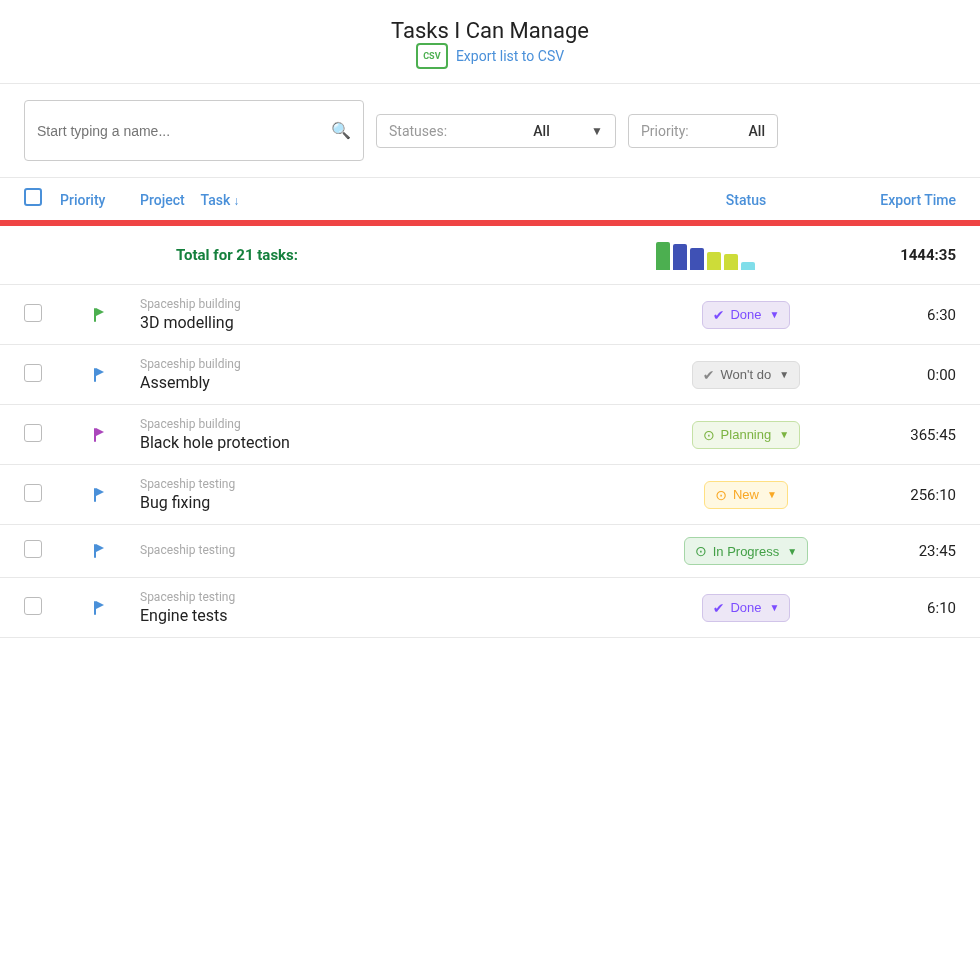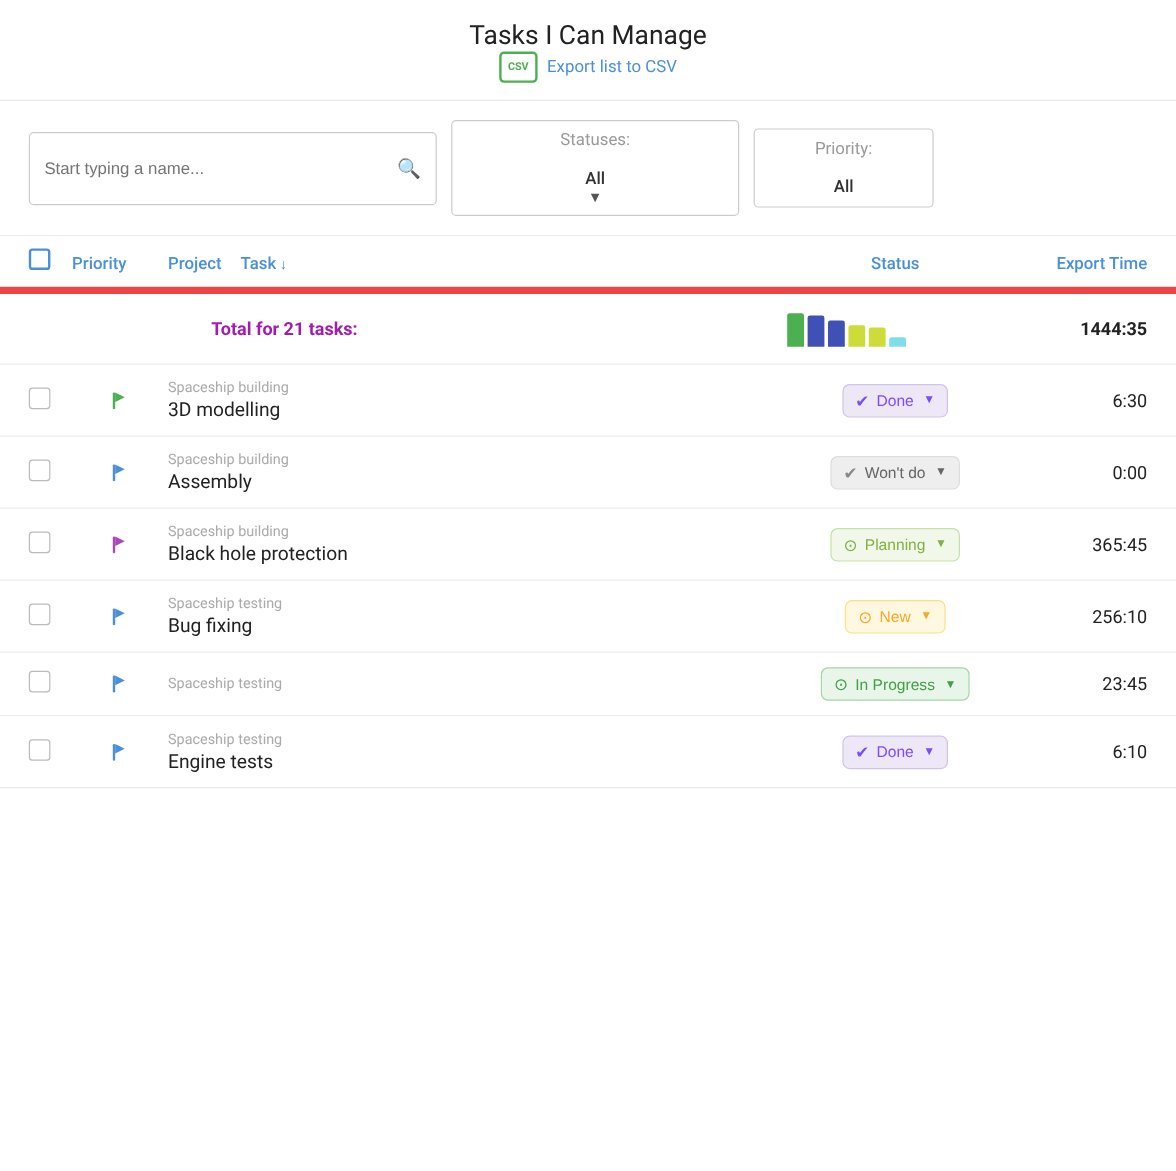--- a/index.html
+++ b/index.html
@@ -83,21 +83,20 @@
     .status-filter, .priority-filter {
       display: flex;
       align-items: center;
       border: 1px solid #ccc;
       border-radius: 4px;
       padding: 8px 12px;
       font-size: 14px;
       color: #555;
       cursor: pointer;
       background: #fff;
-      flex-direction: column;
     }
 
     .status-filter {
       width: 240px;
       justify-content: space-between;
     }
 
     .priority-filter {
       width: 150px;
       justify-content: space-between;
@@ -175,21 +174,21 @@
       display: flex;
       align-items: center;
       padding: 14px 24px;
       border-bottom: 1px solid #e8e8e8;
       background: #fff;
     }
 
     .total-label {
       font-size: 15px;
       font-weight: 700;
-      color: #a21caf;
+      color: #15803d;
       flex: 1;
       padding-left: 116px;
     }
 
     .total-bars {
       width: 180px;
       display: flex;
       align-items: flex-end;
       gap: 3px;
       height: 30px;

